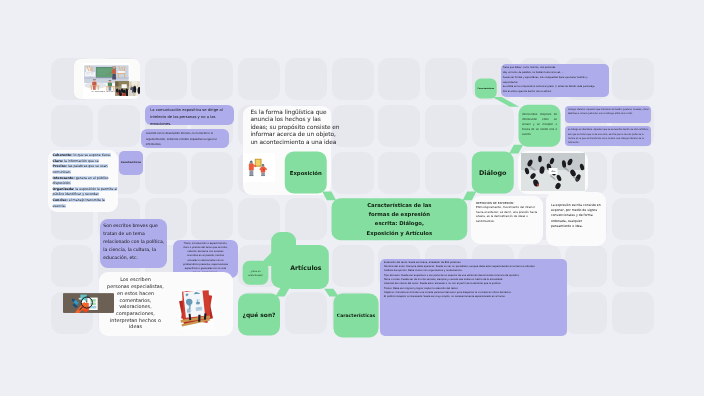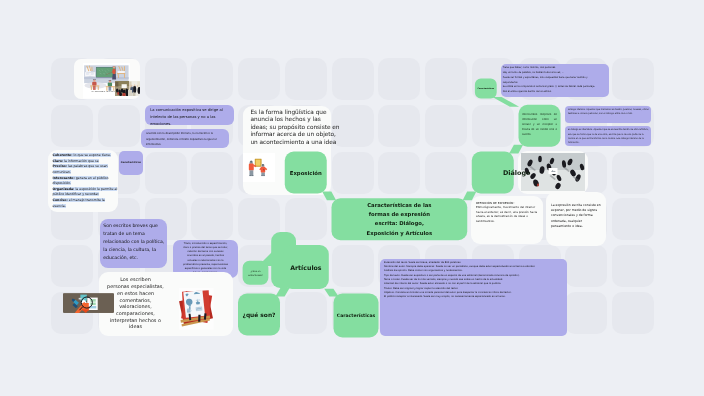--- a/index.html
+++ b/index.html
@@ -74,21 +74,21 @@
      line-height:5.2px;color:#101010;}
 
   #p-art-list{left:380px;top:258.5px;width:187px;height:77px;padding:2px 3px 0 4px;
      box-sizing:border-box;border-radius:5px;}
   #p-art-list ul{margin:0;padding:0;list-style:none;}
   #p-art-list li{font-size:2.4px;line-height:4.35px;color:#0f0f0f;text-align:justify;}
 
   
   .glabel{font-weight:bold;}
   #l-exposicion{left:284.75px;top:151.5px;width:42px;height:42px;font-size:5.33px;}
-  #l-dialogo{left:471.75px;top:151.5px;width:42px;height:42px;font-size:6.45px;padding-left:24px;}
+  #l-dialogo{left:471.75px;top:151.5px;width:42px;height:42px;font-size:6.45px;}
   #l-articulos{left:283px;top:245px;width:45.8px;height:44px;font-size:6.25px;}
   #l-central{left:331.5px;top:198.25px;width:135.75px;height:42px;font-size:5.3px;
      flex-direction:column;line-height:9.3px;}
   #l-queson{left:238px;top:293.5px;width:42px;height:42px;font-size:5.9px;}
   #l-como{left:242.6px;top:260.8px;width:25.8px;height:23.9px;font-size:2.1px;
      line-height:4.1px;padding:0 2px;box-sizing:border-box;font-weight:normal;}
   #l-caract-art{left:333.5px;top:293.5px;width:45px;height:44px;font-size:4.55px;}
   #l-caract-dia{left:474.9px;top:78.4px;width:21.8px;height:20px;font-size:1.95px;}
   #l-dia-def{left:518.5px;top:104.75px;width:42px;height:42px;font-size:2.55px;
      line-height:4.9px;padding:0 3.5px;box-sizing:border-box;font-weight:normal;text-align:justify;}

